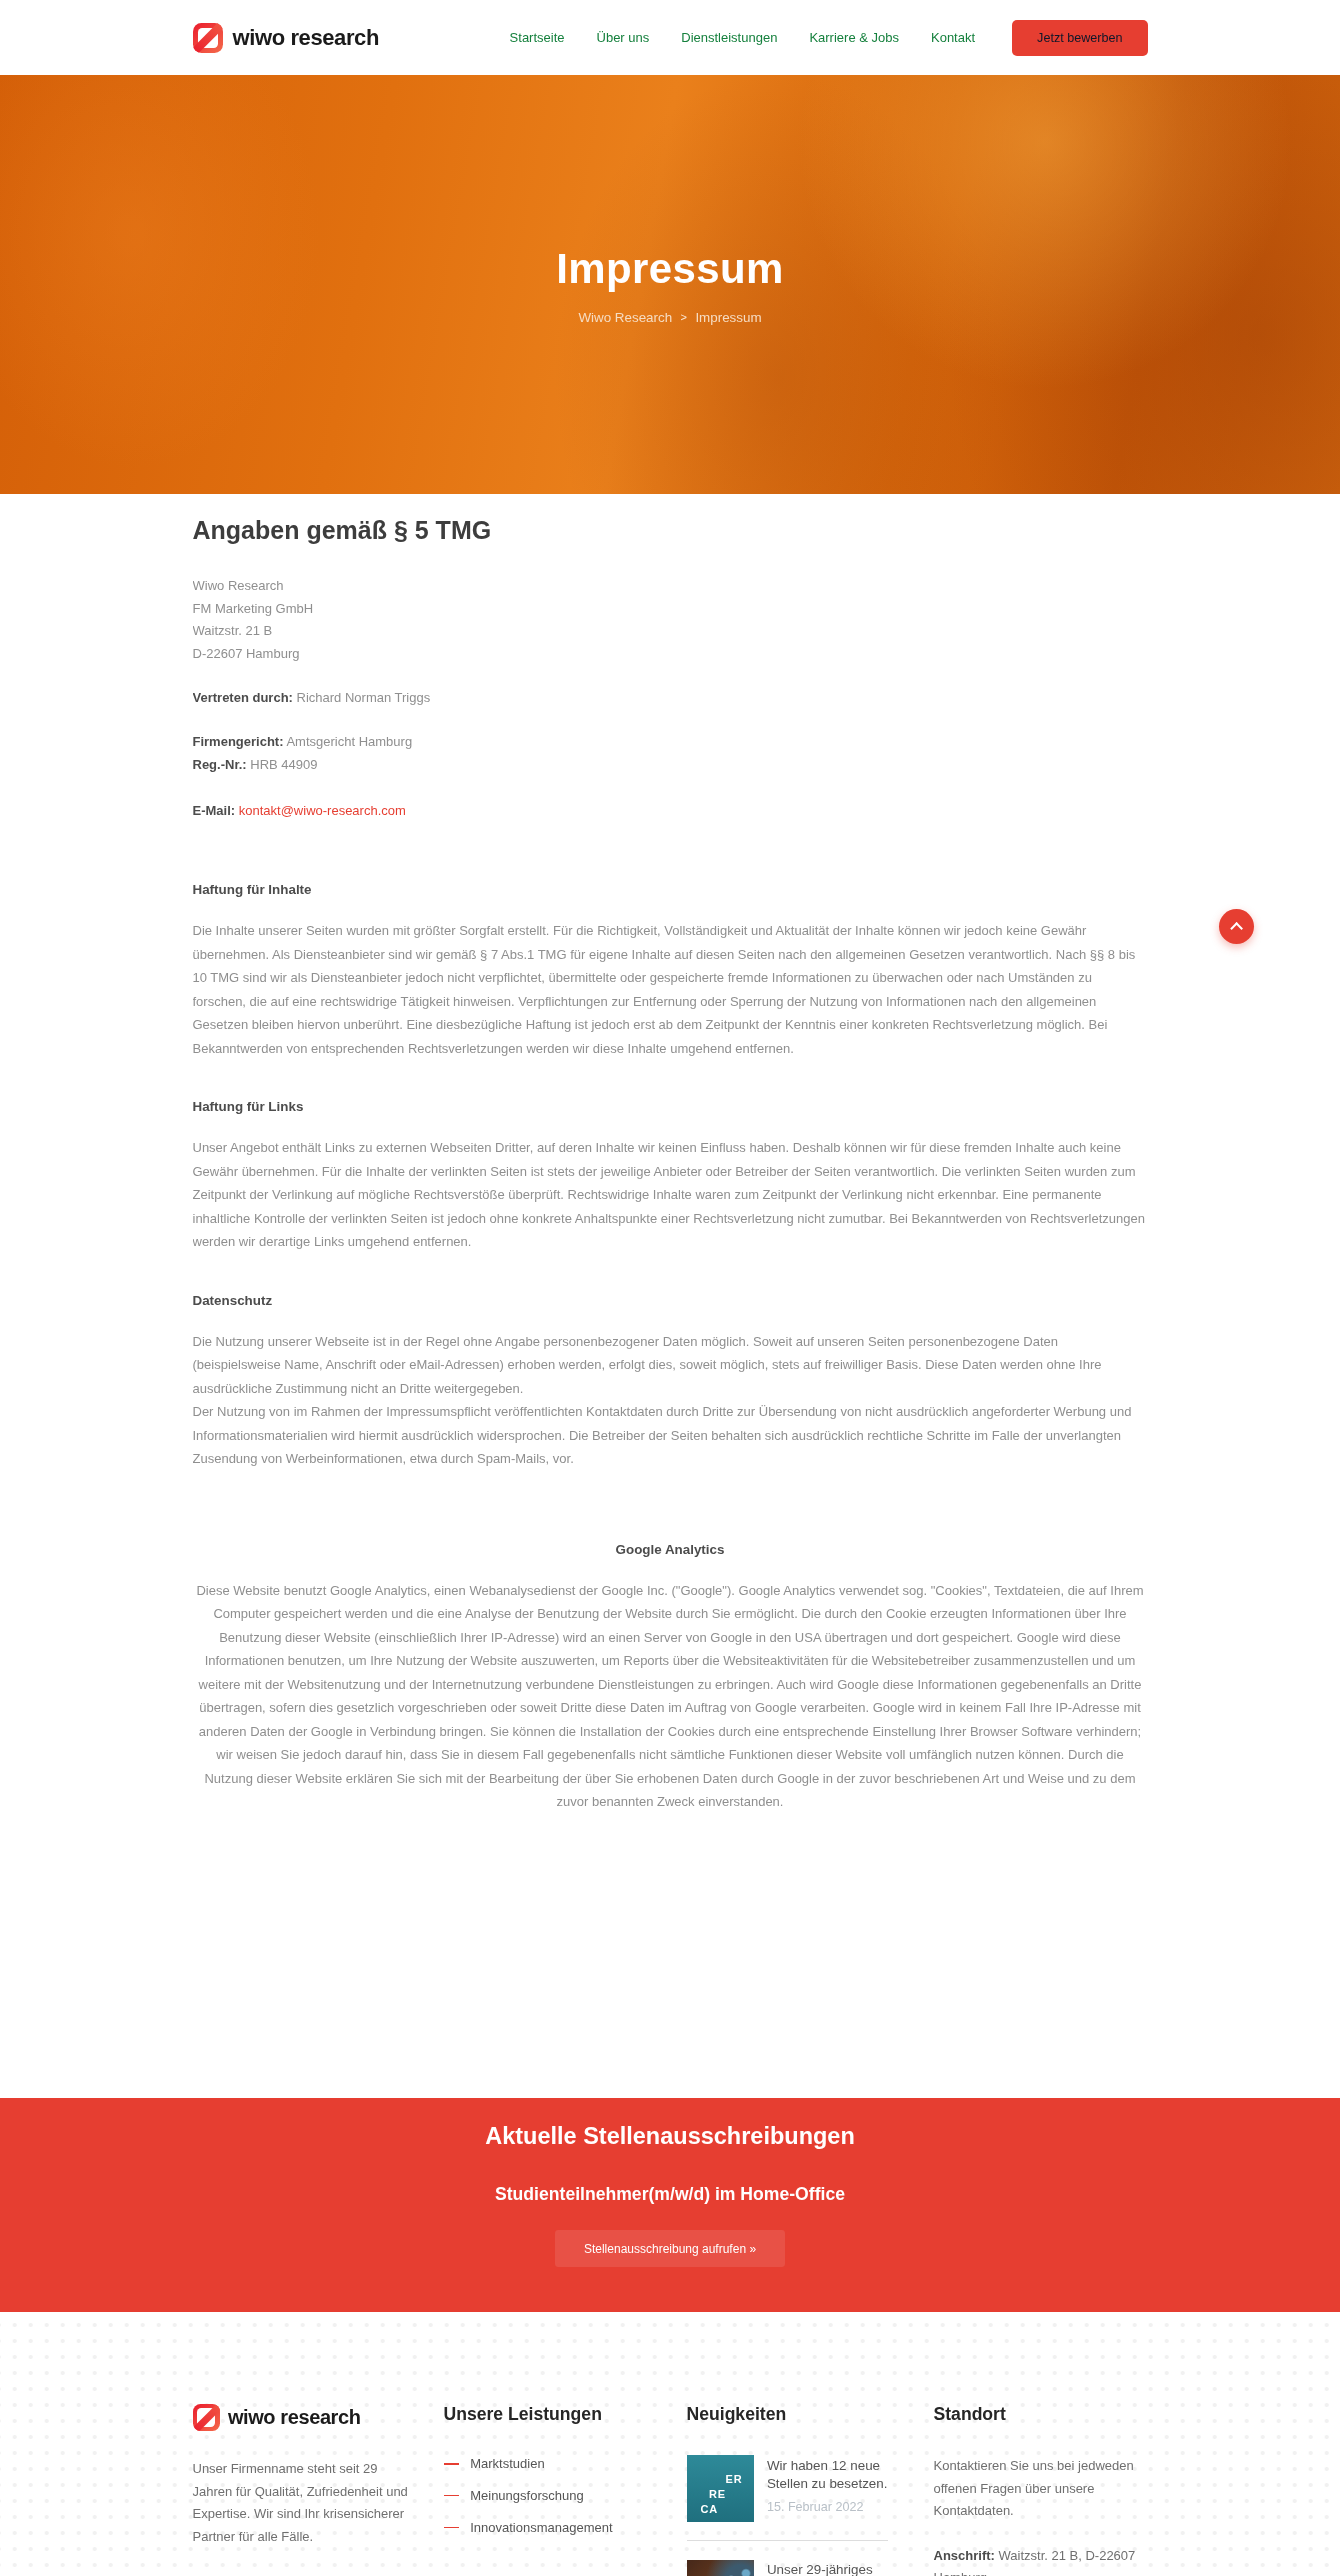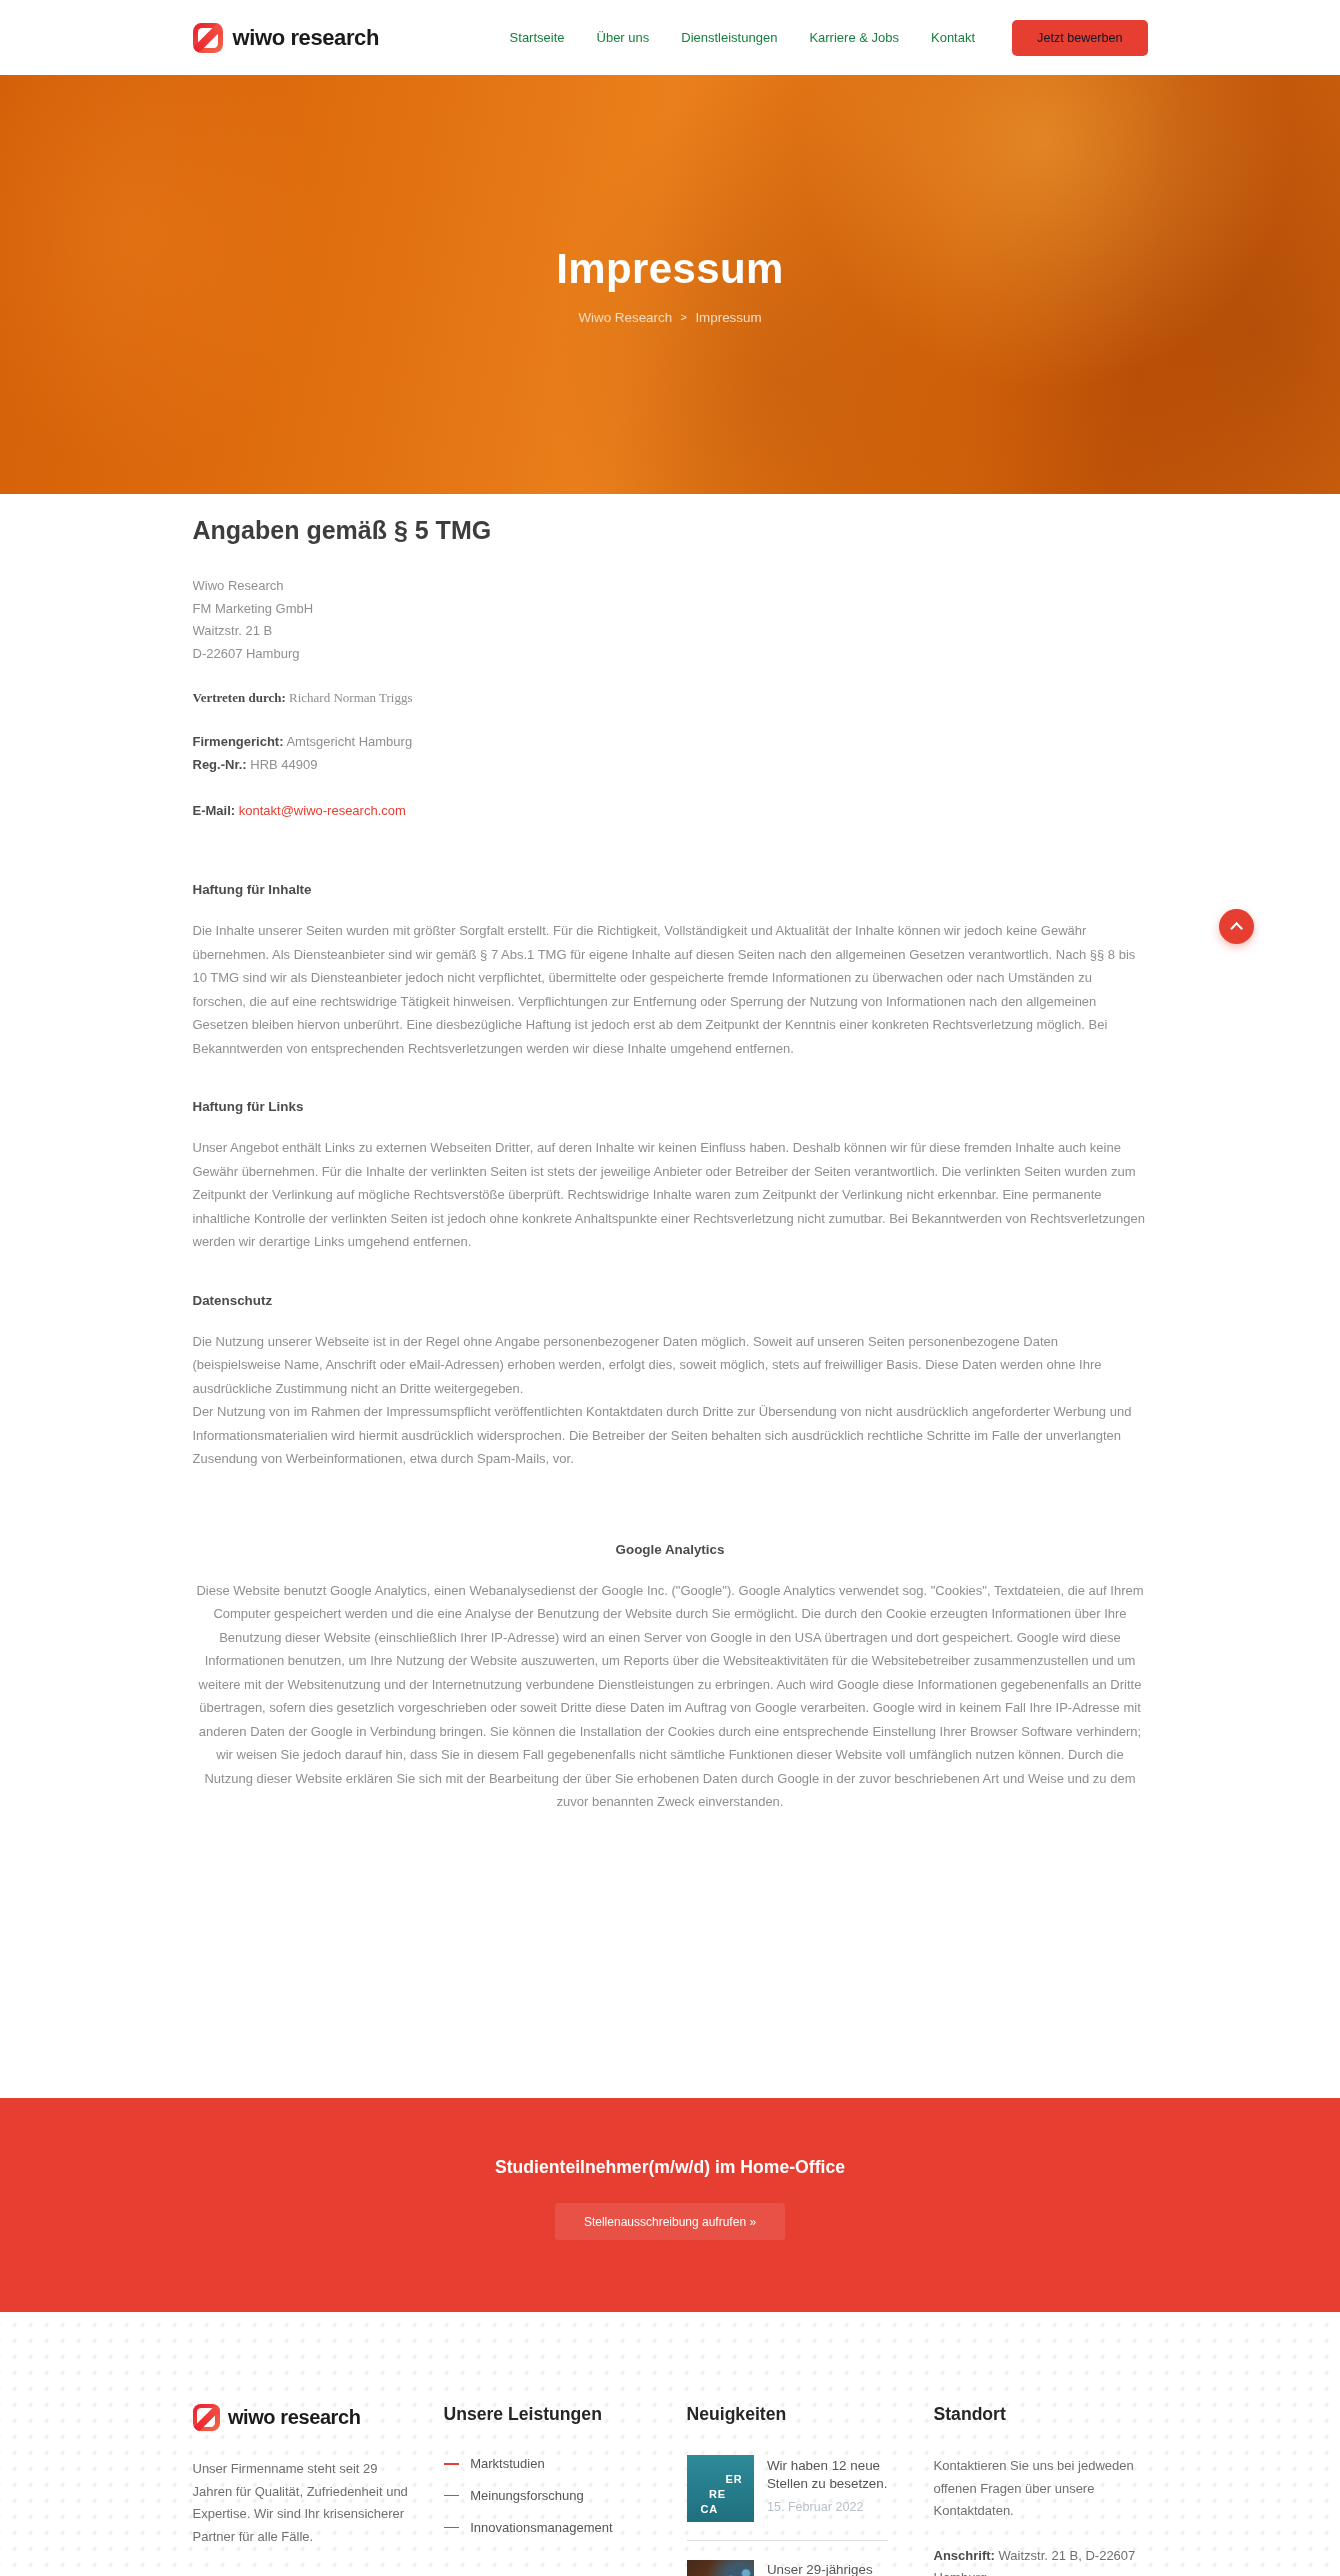--- a/index.html
+++ b/index.html
@@ -37,21 +37,21 @@
   .breadcrumb a{color:#f6dcc2;text-decoration:none;cursor:pointer;}
   .breadcrumb .sep{color:#fbe9d8;font-size:11px;}
 
   
   .content{padding-top:22px;height:1604px;overflow:hidden;}
   .content h2{margin:0 0 30px;font-size:25px;font-weight:700;color:#3d3d3d;}
   .addr{margin:0 0 22px;}
   .addr div{line-height:22.6px;font-size:13px;}
   .kv{margin:0;line-height:22.6px;font-size:13px;}
   .kv b{color:#4c4c4c;font-weight:700;}
-  .kv.mb25{margin-bottom:21px;font-family:Liberation Serif, serif;} .kv.mb28{margin-bottom:23.5px;}
+  .kv.mb25{margin-bottom:21px;} .kv.mb28{margin-bottom:23.5px;}
   .email-link{color:#e63e31;text-decoration:none;cursor:pointer;}
   .section{margin-top:39px;}
   .section.first{margin-top:60px;}
   .section.ga{margin-top:71px;text-align:center;}
   .section h3{margin:0 0 22px;font-size:13.4px;font-weight:700;color:#4c4c4c;}
   .section p{margin:0;font-size:13px;line-height:23.5px;color:#8f8f8f;}
 
   
   .cta{height:214px;background:#e63e31;text-align:center;padding-top:25px;}
   .cta h2{margin:0;font-size:23.5px;font-weight:700;color:#fff;}
@@ -187,20 +187,21 @@
       <p>Der Nutzung von im Rahmen der Impressumspflicht veröffentlichten Kontaktdaten durch Dritte zur Übersendung von nicht ausdrücklich angeforderter Werbung und Informationsmaterialien wird hiermit ausdrücklich widersprochen. Die Betreiber der Seiten behalten sich ausdrücklich rechtliche Schritte im Falle der unverlangten Zusendung von Werbeinformationen, etwa durch Spam-Mails, vor.</p>
     </div>
 
     <div class="section ga">
       <h3>Google Analytics</h3>
       <p>Diese Website benutzt Google Analytics, einen Webanalysedienst der Google Inc. ("Google"). Google Analytics verwendet sog. "Cookies", Textdateien, die auf Ihrem Computer gespeichert werden und die eine Analyse der Benutzung der Website durch Sie ermöglicht. Die durch den Cookie erzeugten Informationen über Ihre Benutzung dieser Website (einschließlich Ihrer IP-Adresse) wird an einen Server von Google in den USA übertragen und dort gespeichert. Google wird diese Informationen benutzen, um Ihre Nutzung der Website auszuwerten, um Reports über die Websiteaktivitäten für die Websitebetreiber zusammenzustellen und um weitere mit der Websitenutzung und der Internetnutzung verbundene Dienstleistungen zu erbringen. Auch wird Google diese Informationen gegebenenfalls an Dritte übertragen, sofern dies gesetzlich vorgeschrieben oder soweit Dritte diese Daten im Auftrag von Google verarbeiten. Google wird in keinem Fall Ihre IP-Adresse mit anderen Daten der Google in Verbindung bringen. Sie können die Installation der Cookies durch eine entsprechende Einstellung Ihrer Browser Software verhindern; wir weisen Sie jedoch darauf hin, dass Sie in diesem Fall gegebenenfalls nicht sämtliche Funktionen dieser Website voll umfänglich nutzen können. Durch die Nutzung dieser Website erklären Sie sich mit der Bearbeitung der über Sie erhobenen Daten durch Google in der zuvor beschriebenen Art und Weise und zu dem zuvor benannten Zweck einverstanden.</p>
     </div>
   </main>
 
   <section class="cta">
+    <h2>Aktuelle Stellenausschreibungen</h2>
     <h3>Studienteilnehmer(m/w/d) im Home-Office</h3>
     <button class="cta-btn">Stellenausschreibung aufrufen »</button>
   </section>
 
   <footer class="site-footer">
     <div class="container footer-grid">
 
       <div>
         <div class="f-logo">
           <span class="logo-icon"></span>

